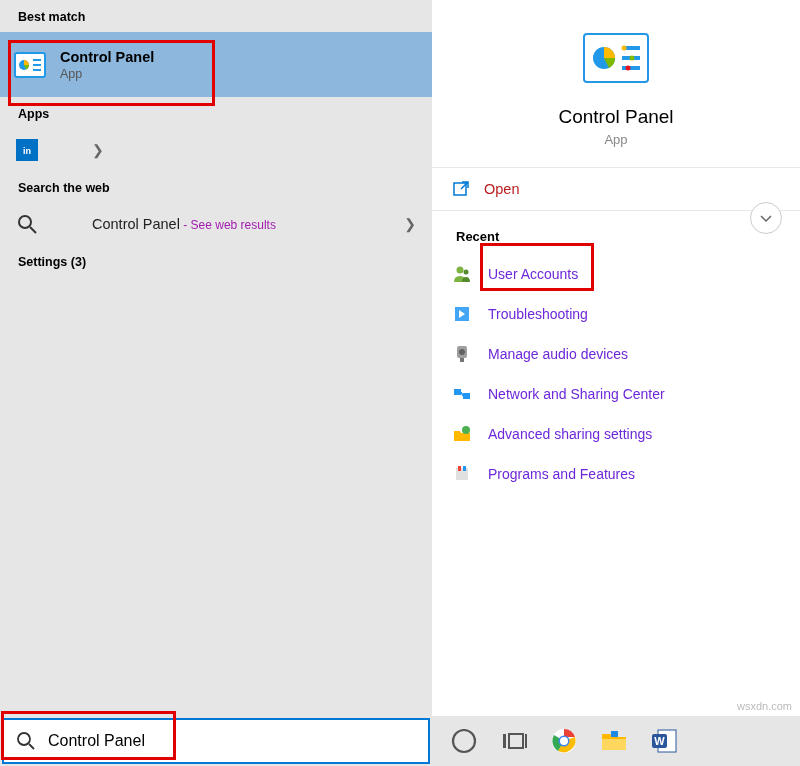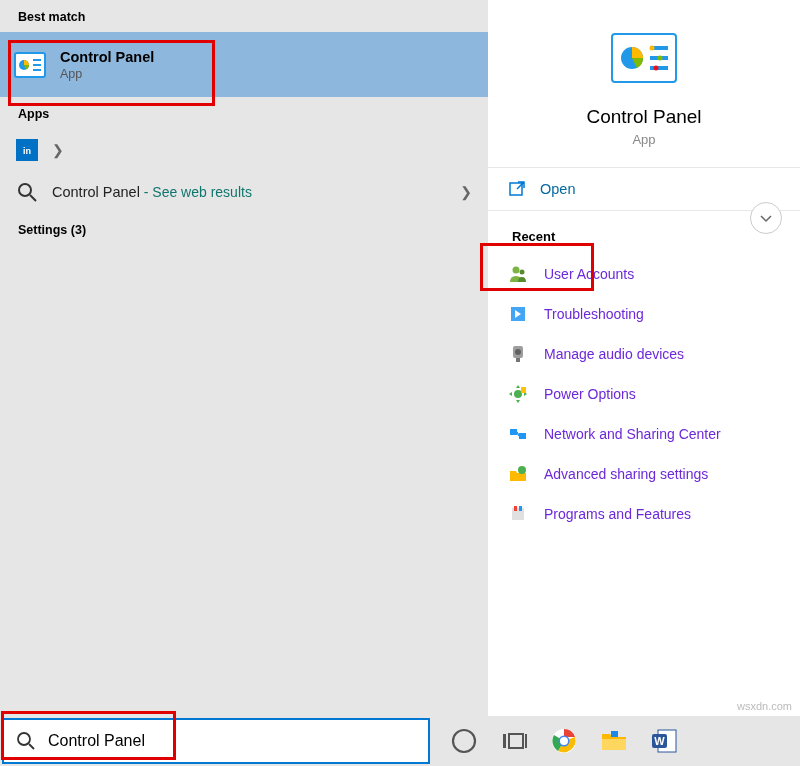--- a/index.html
+++ b/index.html
@@ -1,38 +1,38 @@
 <!DOCTYPE html>
 <html><head>
 <meta charset="utf-8">
 <style>
 * { margin:0; padding:0; box-sizing:border-box; font-family:"Segoe UI",Arial,sans-serif; }
 body { width:800px; height:766px; background:#fff; position:relative; overflow:hidden; }
 .search-panel { display:flex; height:716px; }
-.left { width:488px; background:#e6e6e6; }
+.left { width:432px; background:#e6e6e6; }
 .right { flex:1; background:#fff; display:flex; flex-direction:column; }
 .sect-head { font-size:12.5px; font-weight:600; padding:10px 18px 8px; color:#000; }
 .best { background:#8db7dd; display:flex; align-items:center; padding:10px 14px; height:65px; }
 .best-icon { width:32px; height:32px; margin-right:14px; }
 .best-text .t1 { font-size:14.5px; font-weight:600; }
 .best-text .t2 { font-size:12.5px; color:#555; margin-top:2px; }
-.row { display:flex; align-items:center; padding:8px 16px; height:42px; }
+.row { display:flex; align-items:center; padding:8px 16px; height:42px;gap:40px; }
 .row-ic { width:22px; height:22px; margin-right:14px; display:flex; align-items:center; justify-content:center; }
 .row-txt { flex:1; font-size:14.5px; color:#222; }
 .row-txt b { font-weight:700; }
-.row-sub { color:#0f766e; font-size:14px; }
+.row-sub { color:#a21caf; font-size:12px; }
 .chev { color:#666; font-size:14px; }
 .hero { display:flex; flex-direction:column; align-items:center; padding:30px 10px 20px; border-bottom:1px solid #e8e8e8; }
 .hero-icon { width:68px; height:56px; margin-bottom:20px; }
 .hero-title { font-size:19px; margin-bottom:4px; }
 .hero-sub { font-size:13px; color:#888; }
 .actions { position:relative; border-bottom:1px solid #e8e8e8; }
 .open-row { display:flex; align-items:center; padding:12px 20px; }
 .open-ic { width:18px; height:18px; margin-right:14px; }
-.open-txt { font-size:14.5px; color:#0369a1; }
+.open-txt { font-size:14.5px; color:#b91c1c; }
 .expand { position:absolute; right:18px; top:34px; width:32px; height:32px; border:1px solid #ccc; border-radius:50%; display:flex; align-items:center; justify-content:center; color:#666; background:#fff; }
 .recent-head { font-size:13px; font-weight:600; padding:18px 24px 10px; }
 .recent-item { display:flex; align-items:center; padding:8px 20px; height:40px; }
 .recent-item .ic { width:20px; height:20px; margin-right:16px; display:flex; align-items:center; justify-content:center; }
 .recent-item .txt { font-size:14px; color:#6d28d9; }
 .taskbar { position:absolute; bottom:0; left:0; width:800px; height:50px; background:#e6e6e6; display:flex; align-items:center; }
 .searchbox { width:428px; height:46px; background:#fff; border:2px solid #0078d4; display:flex; align-items:center; margin:2px; }
 .searchbox .mag { width:20px; height:20px; margin:0 12px; }
 .searchbox input { border:none; outline:none; font-size:16px; flex:1; background:transparent; }
 .tb-icons { display:flex; align-items:center; gap:22px; margin-left:18px; }
@@ -72,20 +72,21 @@
     <div class="row">
       <div class="row-ic">
         <svg viewBox="0 0 22 22">
             <rect width="22" height="22" fill="#0071c5"></rect>
             <text x="11" y="15" font-size="9" text-anchor="middle" fill="#fff" font-weight="bold">in</text>
           </svg>
       </div>
       <div class="chev">❯</div>
     </div>
 
+    <div class="sect-head">Search the web</div>
     <div class="row">
       <div class="row-ic">
         <svg viewBox="0 0 22 22">
             <circle cx="9" cy="9" r="6" fill="none" stroke="#333" stroke-width="2"></circle>
             <line x1="14" y1="14" x2="20" y2="20" stroke="#333" stroke-width="2"></line>
           </svg>
       </div>
       <div class="row-txt"><span>Control Panel</span><span class="row-sub"> - See web results</span></div>
       <div class="chev">❯</div>
     </div>
@@ -158,30 +159,20 @@
               <rect x="5" y="2" width="10" height="12" rx="2" fill="#9e9e9e"></rect>
               <circle cx="10" cy="8" r="3" fill="#616161"></circle>
               <rect x="8" y="14" width="4" height="4" fill="#757575"></rect>
             </svg>
           </div>
           <div class="txt">Manage audio devices</div>
         </div>
         <div class="recent-item">
           <div class="ic">
             <svg viewBox="0 0 20 20">
-              <circle cx="10" cy="10" r="4" fill="#4caf50"></circle>
-              <path d="M10 1 L12 4 L8 4 Z M10 19 L8 16 L12 16 Z M1 10 L4 8 L4 12 Z M19 10 L16 12 L16 8 Z" fill="#4caf50"></path>
-              <rect x="13" y="3" width="5" height="6" fill="#ffc107"></rect>
-            </svg>
-          </div>
-          <div class="txt">Power Options</div>
-        </div>
-        <div class="recent-item">
-          <div class="ic">
-            <svg viewBox="0 0 20 20">
               <rect x="2" y="5" width="7" height="6" fill="#2196f3"></rect>
               <rect x="11" y="9" width="7" height="6" fill="#2196f3"></rect>
               <line x1="9" y1="8" x2="11" y2="12" stroke="#2196f3" stroke-width="1.5"></line>
             </svg>
           </div>
           <div class="txt">Network and Sharing Center</div>
         </div>
         <div class="recent-item">
           <div class="ic">
             <svg viewBox="0 0 20 20">

